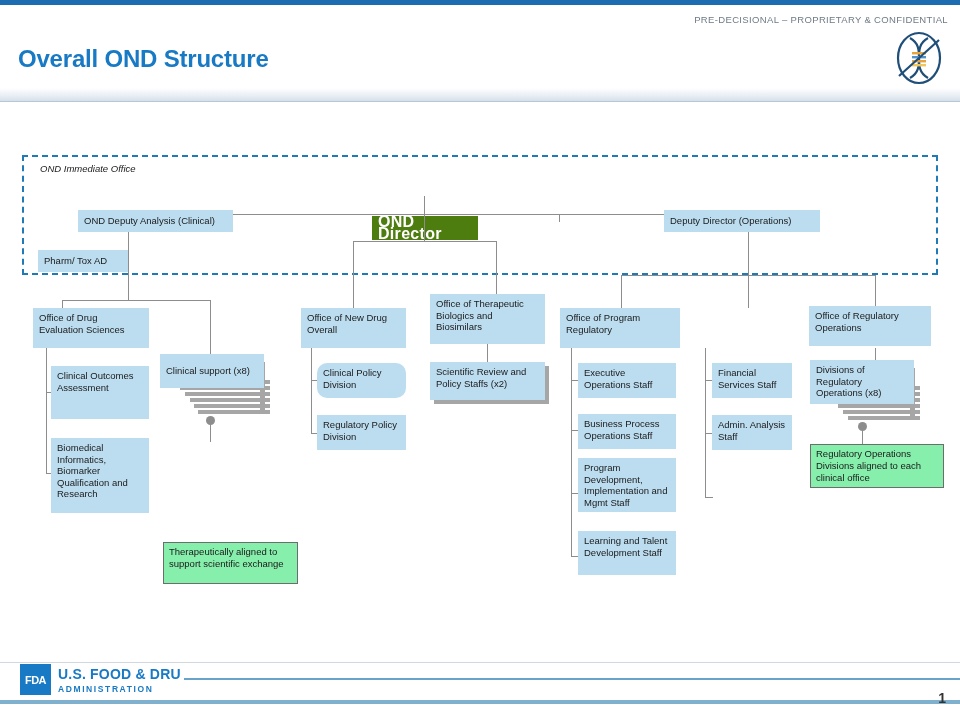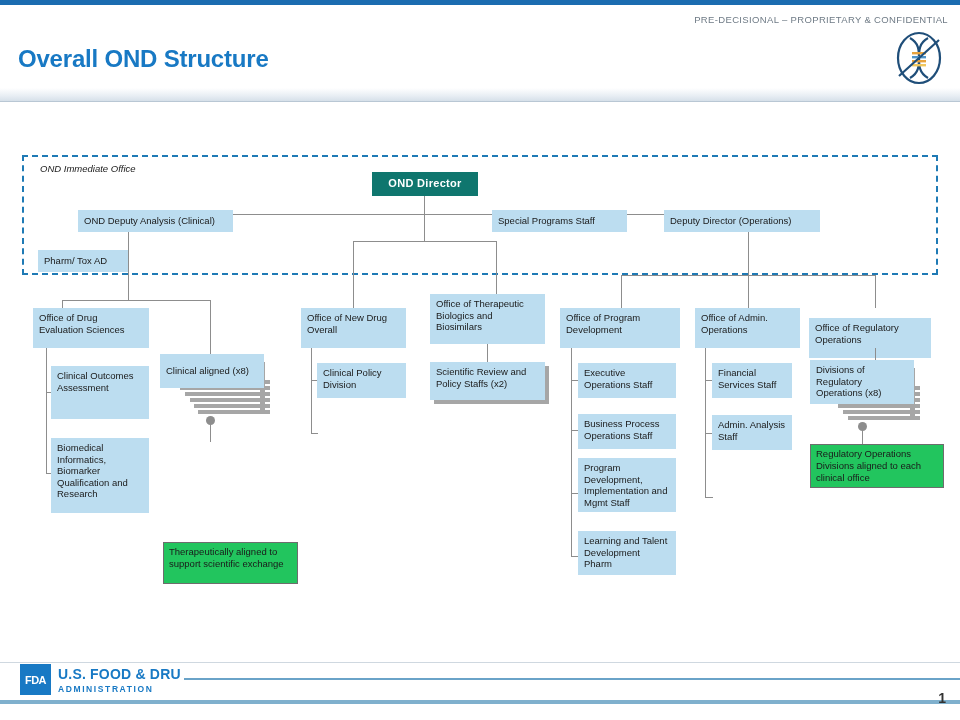--- a/index.html
+++ b/index.html
@@ -39,22 +39,22 @@
   .lnh{height:1px;}
 
   
   .box{
     position:absolute;box-sizing:border-box;
     background:#bcddf0;color:#1a1a1a;
     font-size:9.5px;line-height:11.6px;
     padding:4px 6px;
   }
   .box.director{
-    background:#0f766e;color:#ffffff;font-weight:bold;font-size:11px;
-    display:flex;align-items:center;justify-content:center;letter-spacing:.3px;
+    background:#4d7c0f;color:#ffffff;font-weight:bold;font-size:16px;
+    display:flex;align-items:center;justify-content:center;letter-spacing:.3px;margin-top:44px;
   }
   .box.lite{background:#bcddf0;display:flex;align-items:center;}
   .box.office{background:#bcddf0;}
 
   
   .deck{position:absolute;}
   .deck .shadowpg{position:absolute;background:#a6a6a6;}
   .deck .face{position:absolute;left:0;top:0;background:#bcddf0;box-sizing:border-box;
               padding:4px 6px;font-size:9.5px;line-height:11.6px;}
 
@@ -65,21 +65,21 @@
     position:absolute;box-sizing:border-box;
     border:2px dashed #1f7ab5;background:transparent;
   }
   #immediate-office-label{
     position:absolute;font-size:9.5px;font-style:italic;color:#1a1a1a;white-space:nowrap;
   }
 
   
   .note{
     position:absolute;box-sizing:border-box;
-    background:#22c55e;border:1px solid #6d6d6d;
+    background:#86efac;border:1px solid #6d6d6d;
     font-size:9.5px;line-height:11.8px;color:#1a1a1a;padding:3px 5px;
   }
   .dot{position:absolute;width:9px;height:9px;border-radius:50%;background:#8d8d8d;}
 
   
   #footer-rule{position:absolute;left:0;top:662px;width:960px;height:1px;background:#cfd8e0;}
   #fda-logo{position:absolute;left:20px;top:664px;width:160px;height:32px;}
   #footer-line{position:absolute;left:184px;top:678px;width:776px;height:2px;background:#6aa3c8;}
   #bottom-rule{position:absolute;left:0;top:700px;width:960px;height:4px;background:#7fb0cd;}
   #page-number{
@@ -122,21 +122,20 @@
 
   <div class="ln lnv" style="left:424px;top:94px;height:18px;"></div>
 
   <div class="ln lnh" style="left:128px;top:112px;width:620px;"></div>
   <div class="ln lnv" style="left:128px;top:112px;height:8px;"></div>
   <div class="ln lnv" style="left:559px;top:112px;height:8px;"></div>
   <div class="ln lnv" style="left:748px;top:112px;height:8px;"></div>
 
   <div class="box lite" style="left:78px;top:108px;width:155px;height:22px;">OND Deputy Analysis (Clinical)</div>
 
-  <div class="box lite" style="left:492px;top:108px;width:135px;height:22px;">Special Programs Staff</div>
 
   <div class="box lite" style="left:664px;top:108px;width:156px;height:22px;">Deputy Director (Operations)</div>
 
   <div class="ln lnv" style="left:128px;top:130px;height:19px;"></div>
   <div class="ln lnh" style="left:85px;top:148px;width:44px;"></div>
   <div class="ln lnv" style="left:85px;top:148px;height:7px;"></div>
 
   <div class="box lite" style="left:38px;top:148px;width:91px;height:22px;">Pharm/ Tox AD</div>
 
   <div class="ln lnv" style="left:128px;top:130px;height:68px;"></div>
@@ -166,73 +165,73 @@
   <div class="box" style="left:51px;top:336px;width:98px;height:75px;">Biomedical Informatics, Biomarker Qualification and Research</div>
 
   <div class="deck" style="left:160px;top:252px;width:120px;height:62px;">
     <div class="shadowpg" style="left:38px;top:56px;width:72px;height:4px;"></div>
     <div class="shadowpg" style="left:34px;top:50px;width:76px;height:4px;"></div>
     <div class="shadowpg" style="left:30px;top:44px;width:80px;height:4px;"></div>
     <div class="shadowpg" style="left:25px;top:38px;width:85px;height:4px;"></div>
     <div class="shadowpg" style="left:20px;top:32px;width:90px;height:4px;"></div>
     <div class="shadowpg" style="left:15px;top:26px;width:95px;height:4px;"></div>
     <div class="shadowpg" style="left:100px;top:8px;width:5px;height:48px;"></div>
-    <div class="face" style="width:104px;height:34px;display:flex;align-items:center;">Clinical aligned (x8)</div>
+    <div class="face" style="width:104px;height:34px;display:flex;align-items:center;">Clinical support (x8)</div>
   </div>
 
   <div class="dot" style="left:206px;top:314px;"></div>
   <div class="ln lnv" style="left:210px;top:320px;height:20px;"></div>
 
   <div class="note" style="left:163px;top:440px;width:135px;height:42px;">Therapeutically aligned to support scientific exchange</div>
 
   <div class="box office" style="left:301px;top:206px;width:105px;height:40px;">Office of New Drug Overall</div>
 
   <div class="ln lnv" style="left:311px;top:246px;height:86px;"></div>
   <div class="ln lnh" style="left:311px;top:278px;width:7px;"></div>
   <div class="ln lnh" style="left:311px;top:331px;width:7px;"></div>
 
-  <div class="box" style="left:317px;top:261px;width:89px;height:35px;">Clinical Policy Division</div>
-
+  <div class="box" style="left:317px;top:261px;width:89px;height:35px;border-radius:10px;">Clinical Policy Division</div>
+
+  <div class="box" style="left:317px;top:313px;width:89px;height:35px;">Regulatory Policy Division</div>
 
   <div class="box office" style="left:430px;top:192px;width:115px;height:50px;">Office of Therapeutic Biologics and Biosimilars</div>
 
   <div class="ln lnv" style="left:487px;top:242px;height:18px;"></div>
 
   <div class="dropshadow" style="left:434px;top:264px;width:115px;height:38px;"></div>
   <div class="box" style="left:430px;top:260px;width:115px;height:38px;">Scientific Review and Policy Staffs (x2)</div>
 
-  <div class="box office" style="left:560px;top:206px;width:120px;height:40px;">Office of Program Development</div>
+  <div class="box office" style="left:560px;top:206px;width:120px;height:40px;">Office of Program Regulatory</div>
 
   <div class="ln lnv" style="left:571px;top:246px;height:209px;"></div>
   <div class="ln lnh" style="left:571px;top:278px;width:8px;"></div>
   <div class="ln lnh" style="left:571px;top:328px;width:8px;"></div>
   <div class="ln lnh" style="left:571px;top:391px;width:8px;"></div>
   <div class="ln lnh" style="left:571px;top:454px;width:8px;"></div>
 
   <div class="box" style="left:578px;top:261px;width:98px;height:35px;">Executive Operations Staff</div>
 
   <div class="box" style="left:578px;top:356px;width:98px;height:54px;">Program Development, Implementation and Mgmt  Staff</div>
 
   <div class="box" style="left:578px;top:312px;width:98px;height:35px;">Business Process Operations Staff</div>
 
-  <div class="box" style="left:578px;top:429px;width:98px;height:44px;">Learning and Talent Development Pharm</div>
-
-  <div class="box office" style="left:695px;top:206px;width:105px;height:40px;">Office of Admin. Operations</div>
+  <div class="box" style="left:578px;top:429px;width:98px;height:44px;">Learning and Talent Development Staff</div>
+
 
   <div class="ln lnv" style="left:705px;top:246px;height:150px;"></div>
   <div class="ln lnh" style="left:705px;top:278px;width:8px;"></div>
   <div class="ln lnh" style="left:705px;top:331px;width:8px;"></div>
   <div class="ln lnh" style="left:705px;top:395px;width:8px;"></div>
 
   <div class="box" style="left:712px;top:313px;width:80px;height:35px;">Admin. Analysis Staff</div>
 
   <div class="box" style="left:712px;top:261px;width:80px;height:35px;">Financial Services Staff</div>
 
 
-  <div class="box office" style="left:809px;top:216px;width:122px;height:40px;">Office of Regulatory Operations</div>
+  <div class="box office" style="left:809px;top:204px;width:122px;height:40px;">Office of Regulatory Operations</div>
 
   <div class="ln lnv" style="left:875px;top:246px;height:14px;"></div>
 
   <div class="deck" style="left:810px;top:258px;width:125px;height:62px;">
     <div class="shadowpg" style="left:38px;top:56px;width:72px;height:4px;"></div>
     <div class="shadowpg" style="left:33px;top:50px;width:77px;height:4px;"></div>
     <div class="shadowpg" style="left:28px;top:44px;width:82px;height:4px;"></div>
     <div class="shadowpg" style="left:23px;top:38px;width:87px;height:4px;"></div>
     <div class="shadowpg" style="left:18px;top:32px;width:92px;height:4px;"></div>
     <div class="shadowpg" style="left:13px;top:26px;width:97px;height:4px;"></div>

